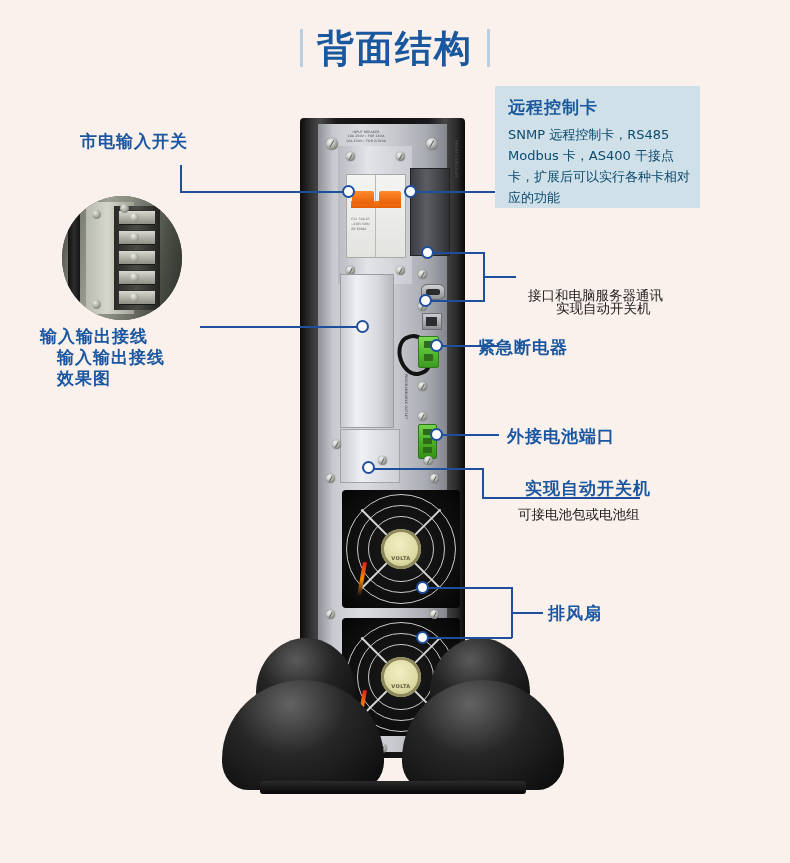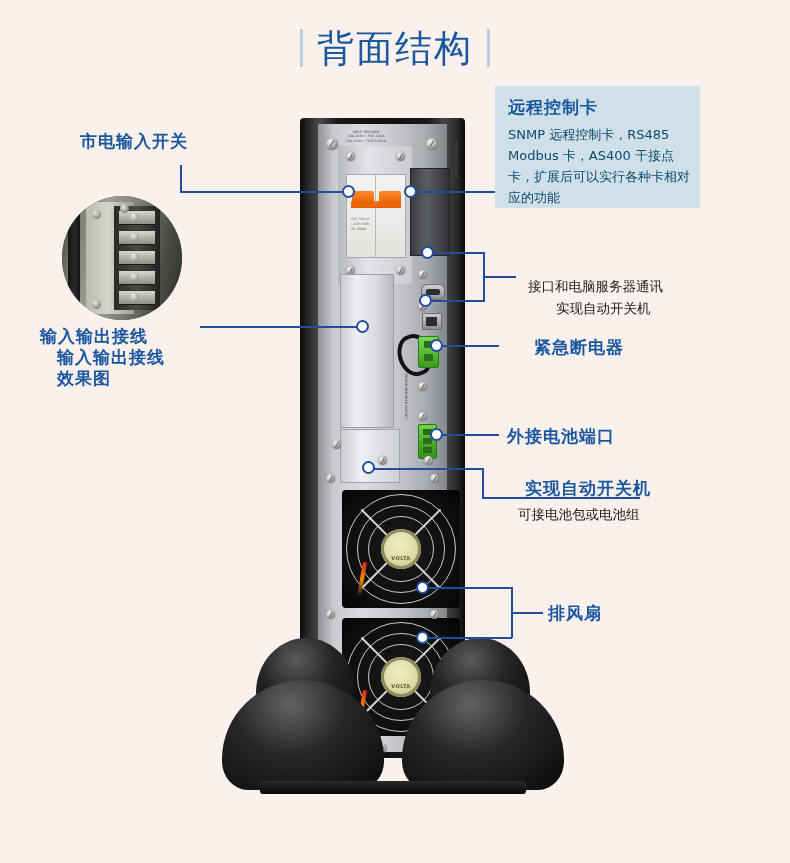--- a/index.html
+++ b/index.html
@@ -11,21 +11,21 @@
   }
   .stage{position:absolute;left:0;top:0;width:790px;height:863px;}
 
   
   .title-wrap{
     position:absolute;left:300px;top:18px;width:190px;height:60px;
     display:flex;align-items:center;justify-content:center;
   }
   .title-bar{width:3px;height:38px;background:#b9cfdf;}
   .title-text{
-    font-size:37px;font-weight:normal;color:#19589e;letter-spacing:2px;
+    font-size:37px;font-weight:bold;color:#19589e;letter-spacing:2px;
     margin:0 14px;line-height:1;
   }
 
   
   .lbl{position:absolute;color:#1a57a0;font-weight:bold;white-space:nowrap;}
   .lbl-h{font-size:17px;letter-spacing:1px;}
   .body-txt{position:absolute;color:#1b1b1b;font-size:13.5px;line-height:22px;}
 
   
   .infobox{
@@ -433,24 +433,24 @@
 
   <div class="lbl lbl-h" style="left:40px;top:325px;">输入输出接线</div>
   <div class="lbl lbl-h" style="left:57px;top:346px;">输入输出接线</div>
   <div class="lbl lbl-h" style="left:57px;top:367px;">效果图</div>
 
   <div class="infobox">
     <div class="hd">远程控制卡</div>
     <div class="bd">SNMP 远程控制卡，RS485 Modbus 卡，AS400 干接点卡，扩展后可以实行各种卡相对应的功能</div>
   </div>
 
-  <div class="body-txt" style="left:528px;top:275px;text-align:center;">接口和电脑服务器通讯</div>
+  <div class="body-txt" style="left:528px;top:284px;text-align:center;">接口和电脑服务器通讯</div>
   <div class="body-txt" style="left:528px;top:297px;margin-left:28px;">实现自动开关机</div>
 
-  <div class="lbl lbl-h" style="left:534px;top:336px;">紧急断电器</div>
+  <div class="lbl lbl-h" style="left:478px;top:336px;">紧急断电器</div>
 
   <div class="lbl lbl-h" style="left:507px;top:425px;">外接电池端口</div>
 
   <div class="lbl lbl-h" style="left:525px;top:477px;">实现自动开关机</div>
   <div class="body-txt" style="left:518px;top:503px;">可接电池包或电池组</div>
 
   <div class="lbl lbl-h" style="left:548px;top:602px;">排风扇</div>
 
 </div>
 

